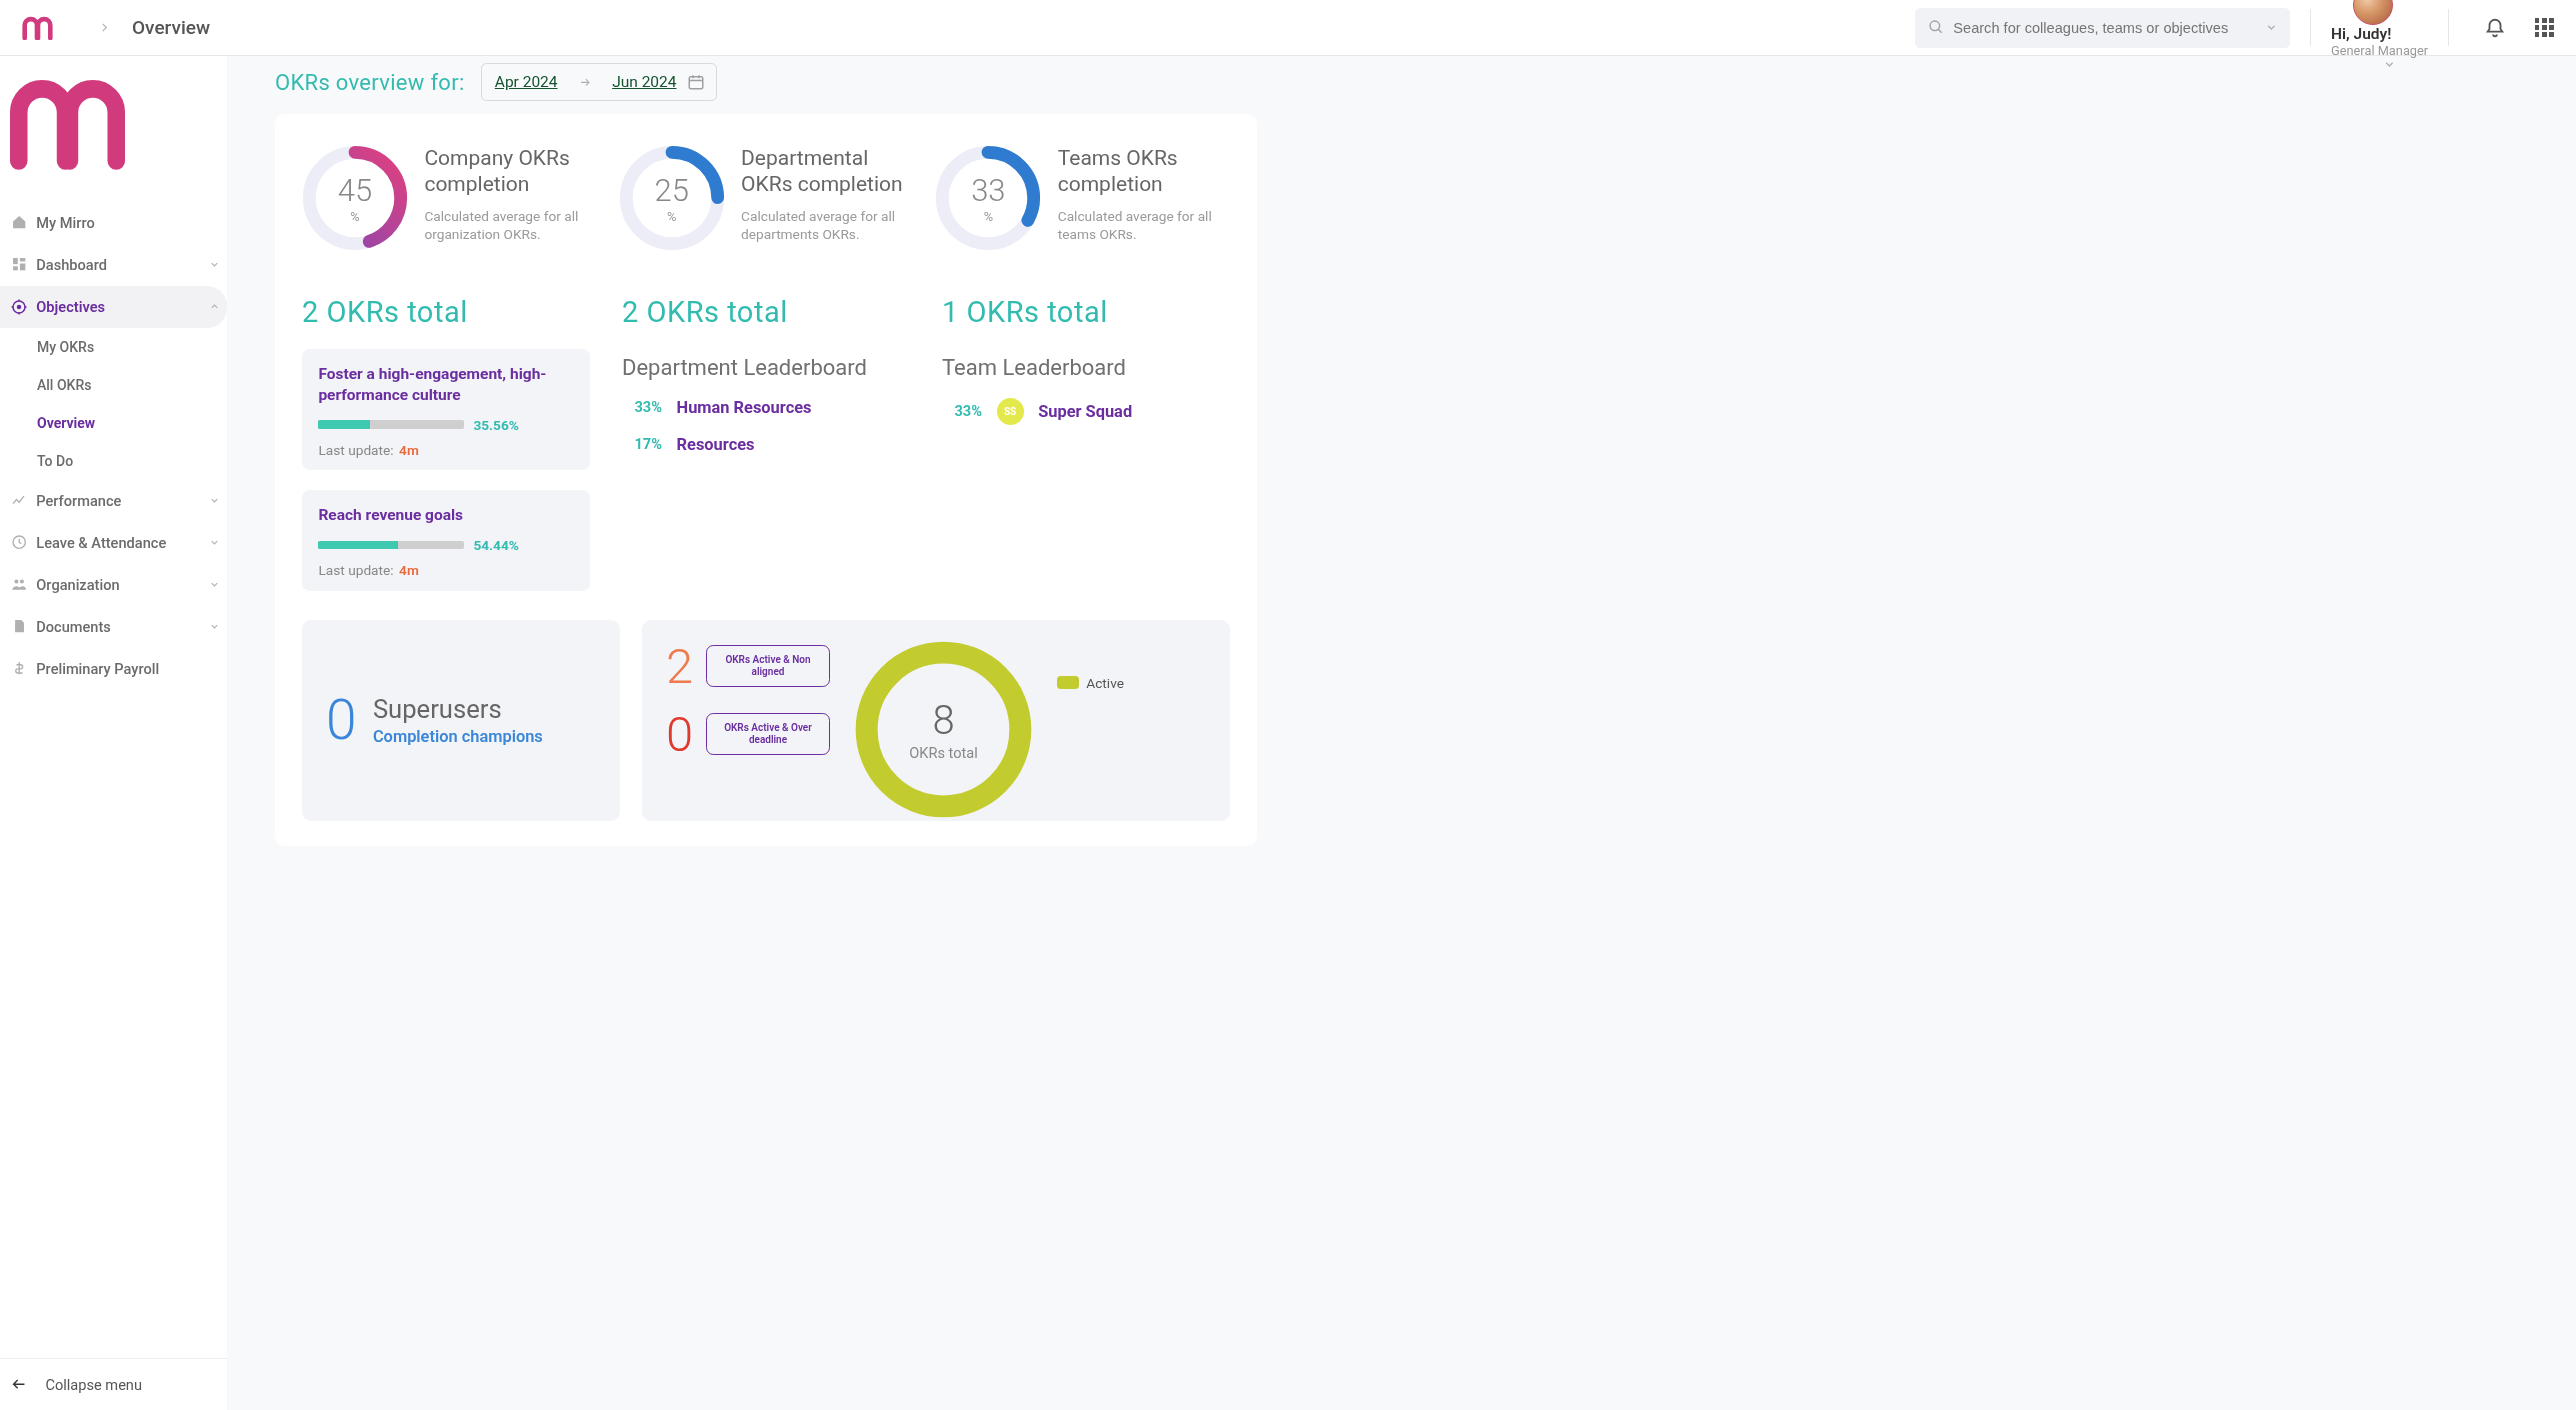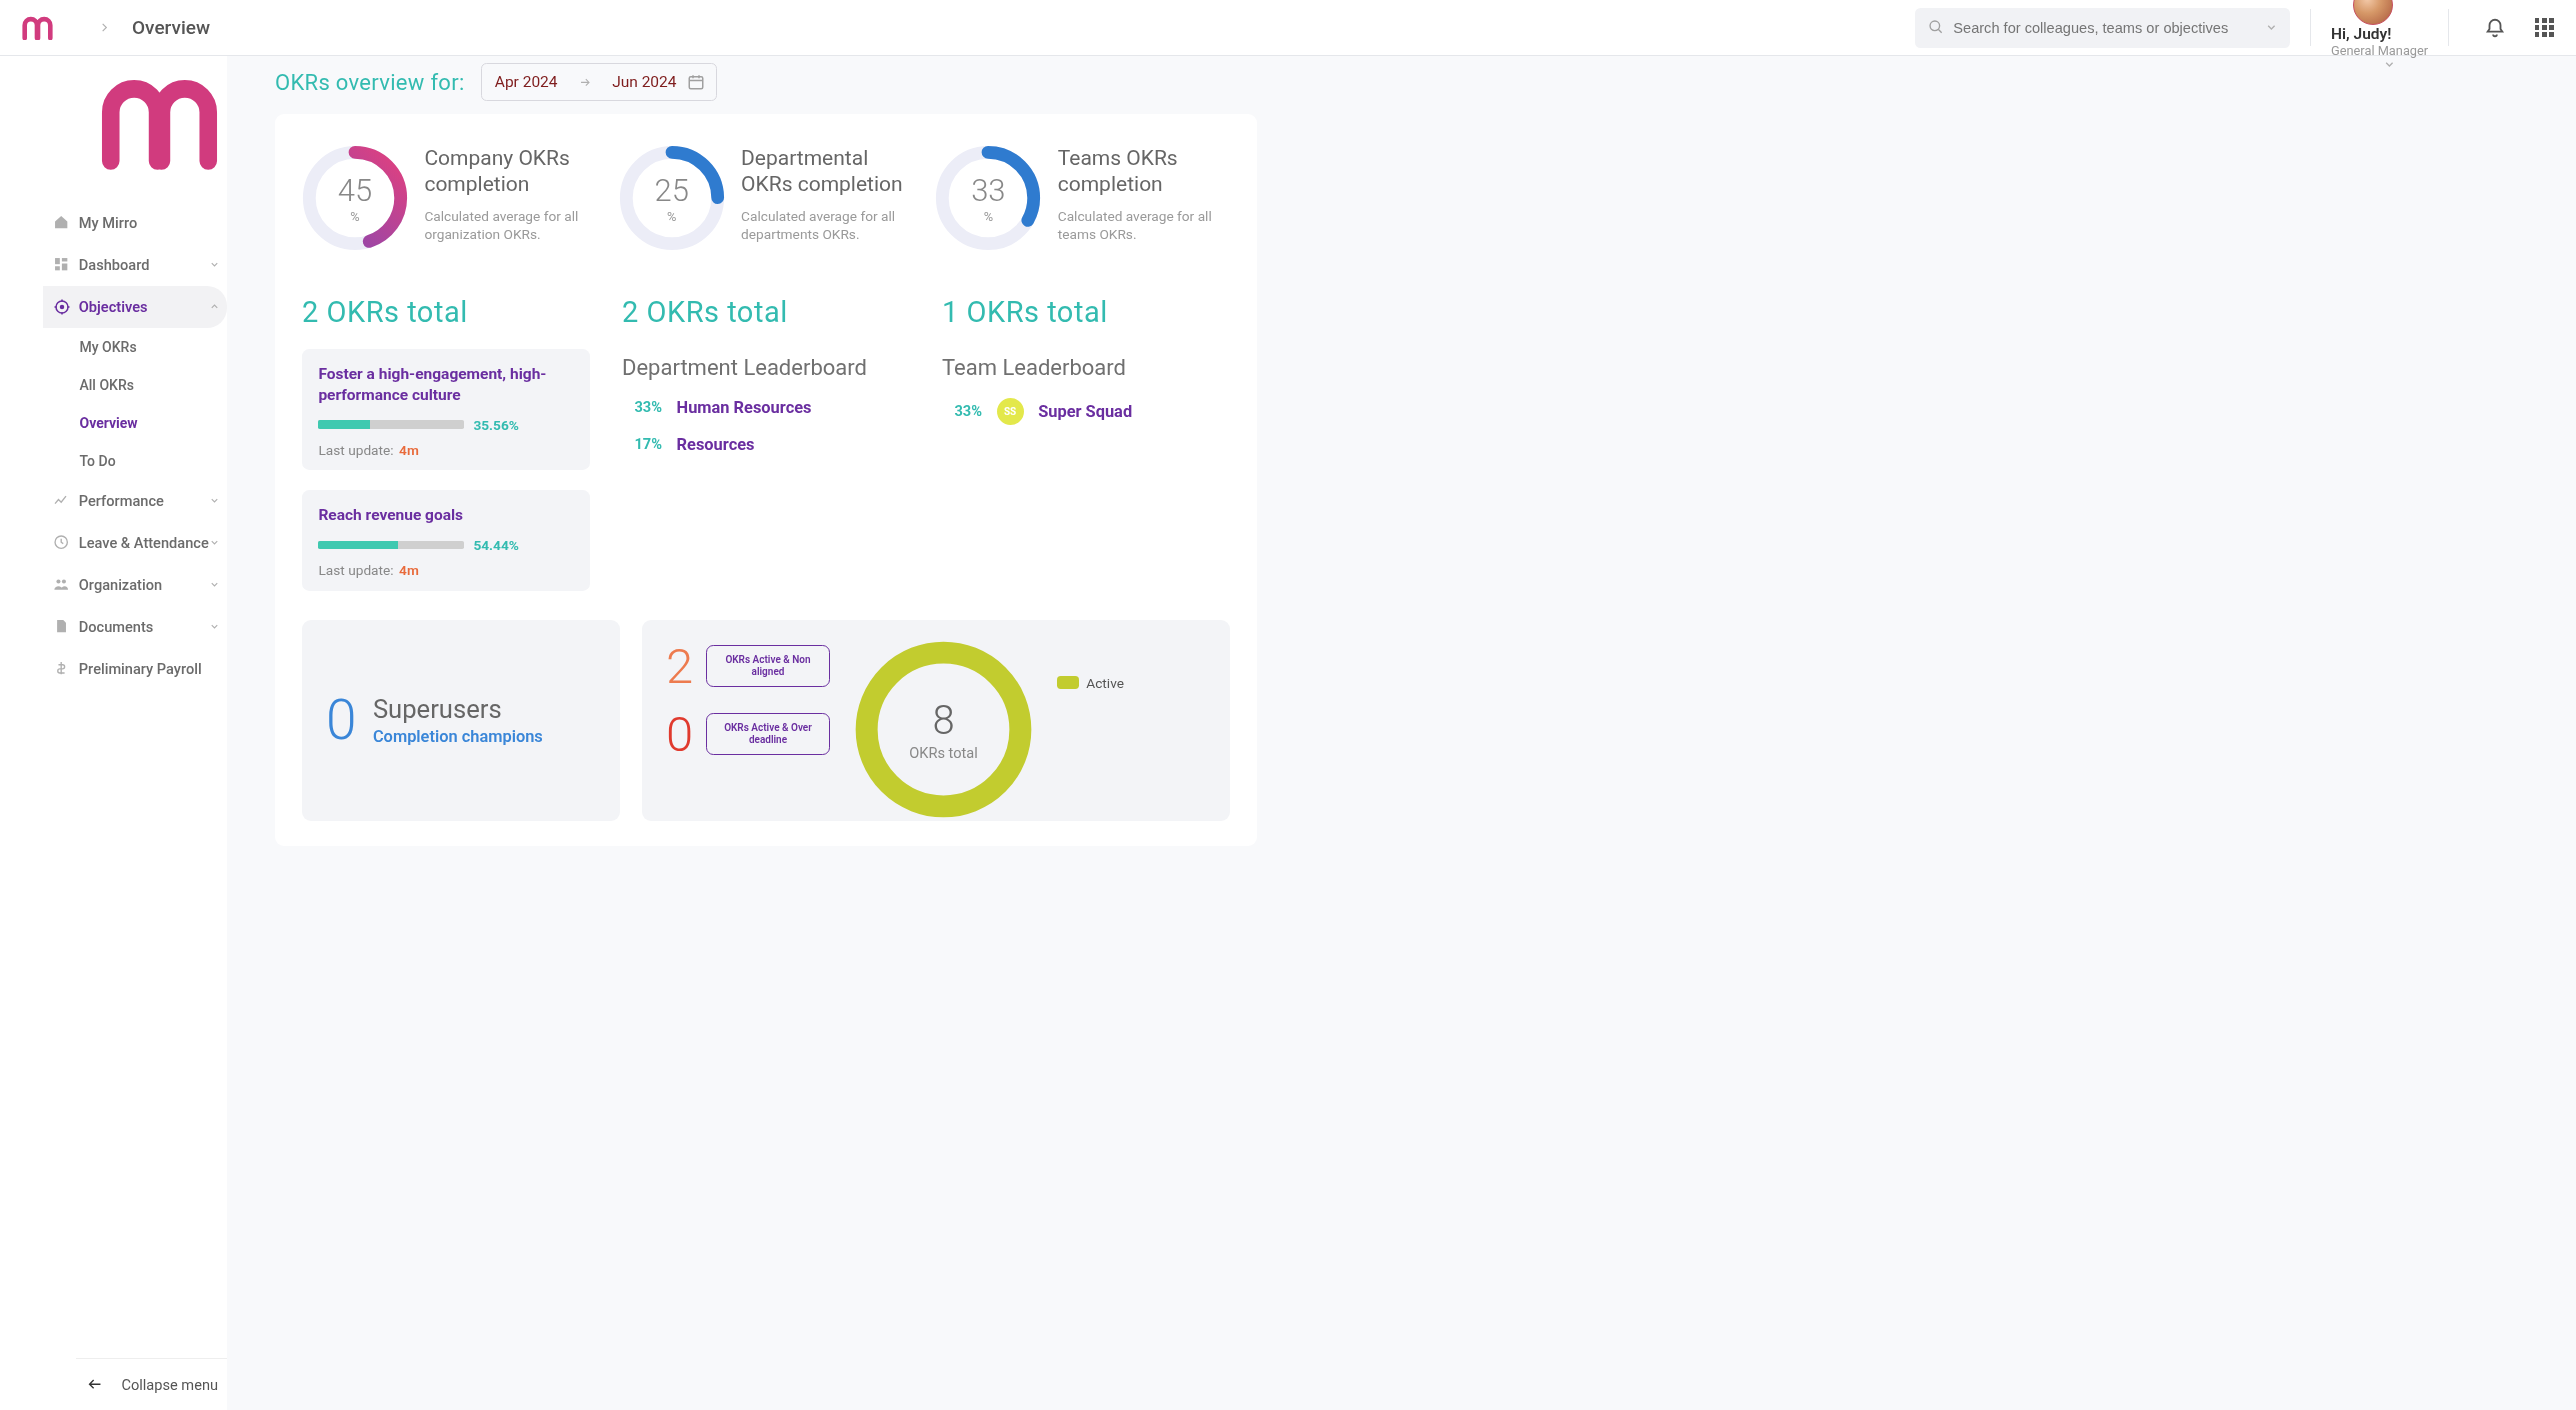--- a/index.html
+++ b/index.html
@@ -19,38 +19,38 @@
 .avatar { width: 40px; height: 40px; border-radius: 50%; background: radial-gradient(circle at 35% 35%, #f3c9a8 0%, #d69868 40%, #a8563a 100%); border: 1.8px solid #c74e60; margin-right: 12.8px; }
 .user-name { font-size: 15.5px; font-weight: 600; color: #333; }
 .user-role { font-size: 12.8px; color: #9a9a9a; }
 .user-chevron { margin-left: 20px; color: #b0b0b0; }
 .bell-wrap { margin: 0 7.3px; padding: 7.3px; color: #555; }
 .apps-grid { display: grid; grid-template-columns: repeat(3, 4.6px); grid-template-rows: repeat(3, 4.6px); gap: 2.7px; margin-left: 14.6px; cursor: pointer; }
 .apps-grid span { background: #555; }
 
 
 .container { display: flex; }
-.sidebar { width: 227px; background: #fff; min-height: calc(100vh - 56px); padding-top: 16.4px; display: flex; flex-direction: column; align-items: flex-end; }
+.sidebar { width: 227px; background: #fff; min-height: calc(100vh - 56px); padding-top: 16.4px; display: flex; flex-direction: column; }
 .sidebar-logo { padding: 0 9px 12.8px 9px; }
 .nav { margin-top: 16.4px; }
 .nav-item { display: flex; align-items: center; height: 42px; padding: 0 7.3px 0 9px; color: #6b6b6b; font-size: 14.6px; font-weight: 500; cursor: pointer; }
 .nav-item .icon { width: 20px; margin-right: 7.3px; color: #b0b0b0; display: inline-flex; align-items: center; justify-content: center; }
 .nav-item.active { background: #f2f2f4; border-radius: 0 20px 20px 0; color: #6a2ea0; font-weight: 600; }
 .nav-item.active .icon { color: #6a2ea0; }
 .nav-chev { margin-left: auto; color: #b0b0b0; }
 .nav-sub { padding-left: 37px; height: 38px; display: flex; align-items: center; color: #6b6b6b; font-size: 14px; cursor: pointer; font-weight: 500; }
 .nav-sub.selected { color: #6a2ea0; font-weight: 700; }
 .collapse { margin-top: auto; display: flex; align-items: center; padding: 16.4px 9px; color: #555; cursor: pointer; border-top: 0.9px solid #eee; }
 .collapse svg { margin-right: 16.4px; }
 
 
 .main { flex: 1; padding: 7.3px 48px 37px 48px; max-width: 1078px; }
 .overview-header { display: flex; align-items: center; margin-bottom: 3.7px; }
 .overview-title { color: #33bbb0; font-size: 22px; font-weight: 400; margin-right: 16.4px; letter-spacing: 0.3px; }
-.date-box { display: flex; align-items: center; border: 0.9px solid #d8d8de; border-radius: 5.5px; height: 38px; padding: 0 40px 0 12.8px; color: #7f1d1d; font-size: 15.5px; position: relative; cursor: pointer; }
+.date-box { display: flex; align-items: center; border: 0.9px solid #d8d8de; border-radius: 5.5px; height: 38px; padding: 0 40px 0 12.8px; color: #14532d; font-size: 15.5px; position: relative; cursor: pointer; text-decoration: underline; }
 .date-arrow { margin: 0 20px; color: #b0b0b0; }
 .date-cal { position: absolute; right: 11px; color: #a0a0a0; }
 
 .card { background: #fff; border-radius: 9px; padding: 31px 27px 25.6px 27px; margin-top: 12.8px; }
 .gauges { display: flex; gap: 22px; }
 .gauge-col { flex: 1; }
 .gauge-top { display: flex; gap: 16.4px; align-items: flex-start; }
 .gauge { position: relative; width: 106px; height: 106px; flex-shrink: 0; }
 .gauge svg { transform: rotate(-90deg); }
 .gauge-center { position: absolute; inset: 0; display: flex; flex-direction: column; align-items: center; justify-content: center; }

